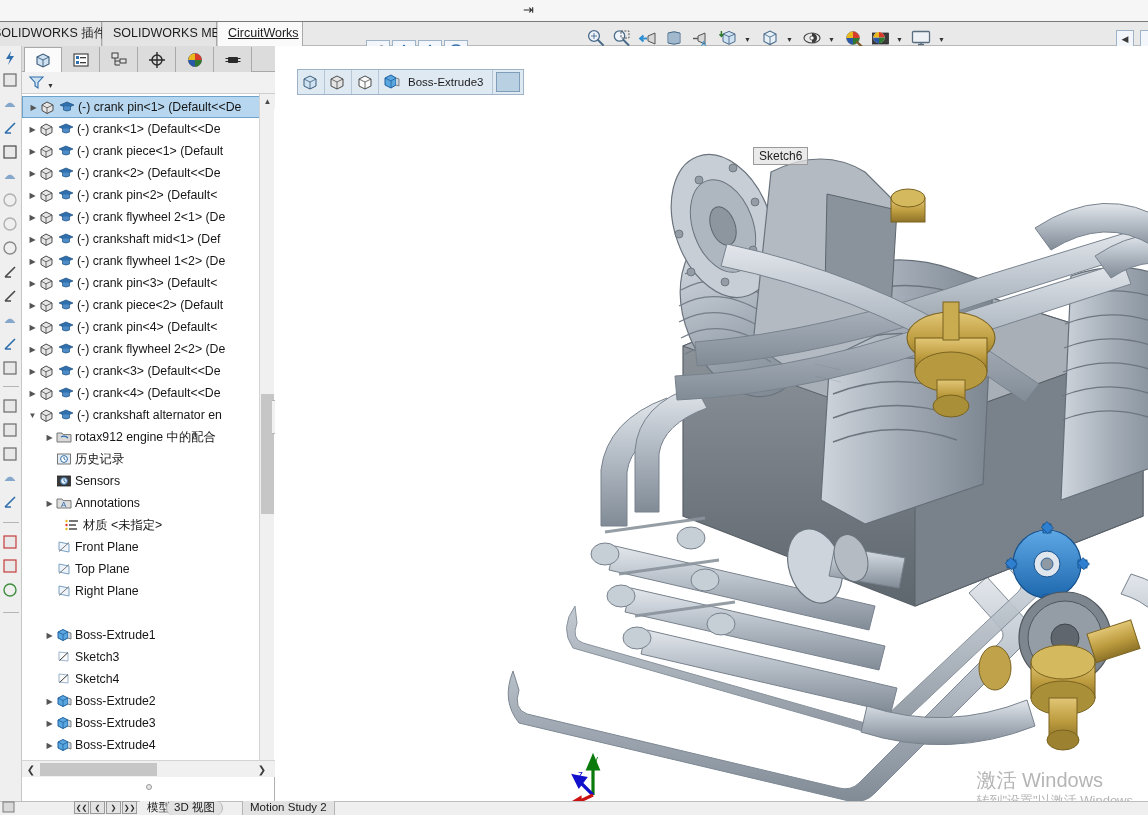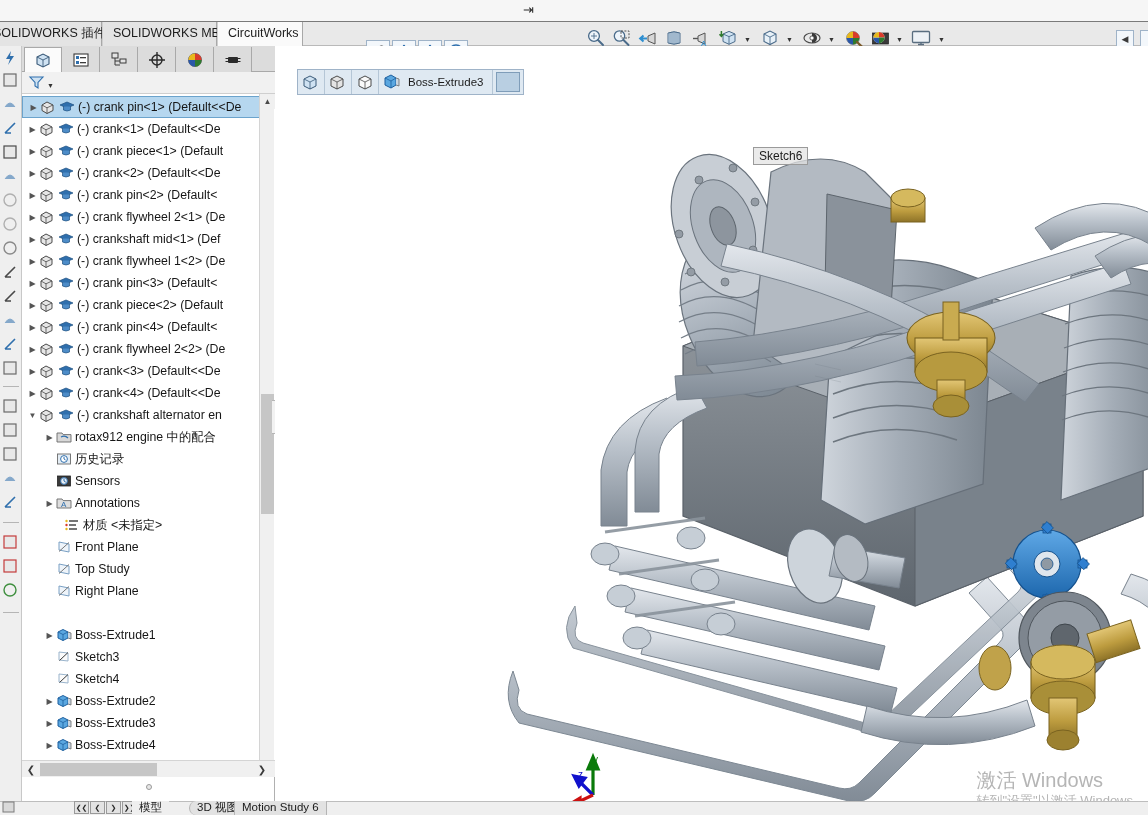--- a/index.html
+++ b/index.html
@@ -185,42 +185,42 @@
     background: #efefef; border-top: 1px solid #bdbdbd;
   }
   .navbtns { position: absolute; left: 74px; bottom: 0; height: 14px; display: flex; }
   .navb {
     width: 15px; height: 13px; border: 1px solid #9a9a9a; background: #e3e3e3;
     display: flex; align-items: center; justify-content: center;
     font-size: 7px; color: #2a2a2a; margin-right: 1px;
   }
   .btab {
     position: absolute; bottom: 0; height: 14px; line-height: 13px;
-    font-size: 11.5px; color: #1a1a1a; padding: 0 7px; white-space: nowrap;
+    font-size: 11.5px; color: #1a1a1a; padding: 0 7px; white-space: nowrap; margin-left: 8px;
   }
   .btab.active { background: #efefef; }
   .btab.inactive { background: #e2e2e2; border-left: 1px solid #b4b4b4; border-right: 1px solid #b4b4b4; }
 
   .leftbottomicon { position: absolute; left: 2px; bottom: 1px; width: 16px; height: 13px; }
 
   svg { display: block; }
 </style>
 </head>
 <body>
 
 <div id="app">
 
   <div class="titlestrip">
     <span class="centerglyph">⇥</span>
   </div>
 
   <div class="tabrow" id="cadtabs">
       <div class="cadtab" style="left: -18px; width: 120px; text-align: center;">SOLIDWORKS 插件</div>
       <div class="cadtab" style="left: 102px; width: 115px; text-align: center;">SOLIDWORKS MBD</div>
-      <div class="cadtab sel" style="left: 217px; width: 86px; text-align: center;">CircuitWorks</div>
+      <div class="cadtab sel" style="left: 217px; width: 86px; text-align: center; text-decoration: underline;">CircuitWorks</div>
     </div>
 
   <div class="cmdband"></div>
 
   <div class="ibtn" style="left:340px;top:42px;width:22px;height:22px;">
     <svg width="16" height="16" viewBox="0 0 16 16">
       <path d="M2 12 L2 6 Q2 4 5 4 L11 4" stroke="#3b3b3b" stroke-width="1.4" fill="none"></path>
       <path d="M9 1.5 L13 4 L9 6.5 Z" fill="#3b3b3b"></path>
     </svg>
   </div>
@@ -842,21 +842,21 @@
           <span class="tlabel">Front Plane</span>
         </div>
         <div class="trow" style="top: 464px; padding-left: 21px;">
           <span class="twist"></span>
           <span class="ticon">
             <svg width="16" height="16" viewBox="0 0 16 16">
               <path d="M3 3 L13 5 L13 13 L3 11 Z" fill="#eef4fa" stroke="#7aa0c4" stroke-width="1"></path>
               <path d="M3 12.5 L13 3.5" stroke="#6a6a6a" stroke-width=".9"></path>
             </svg>
           </span>
-          <span class="tlabel">Top Study</span>
+          <span class="tlabel">Top Plane</span>
         </div>
         <div class="trow" style="top: 486px; padding-left: 21px;">
           <span class="twist"></span>
           <span class="ticon">
             <svg width="16" height="16" viewBox="0 0 16 16">
               <path d="M3 3 L13 5 L13 13 L3 11 Z" fill="#eef4fa" stroke="#7aa0c4" stroke-width="1"></path>
               <path d="M3 12.5 L13 3.5" stroke="#6a6a6a" stroke-width=".9"></path>
             </svg>
           </span>
           <span class="tlabel">Right Plane</span>
@@ -1248,18 +1248,18 @@
       </svg>
     </div>
     <div class="navbtns" id="navbtns">
         <div class="navb">❮❮</div>
         <div class="navb">❮</div>
         <div class="navb">❯</div>
         <div class="navb">❯❯</div>
       </div>
     <div id="btabs">
         <div class="btab active" style="left: 132px;">模型</div>
-        <div class="btab inactive" style="left: 189px; border-radius: 7px;">3D 视图</div>
-        <div class="btab inactive" style="left: 234px;">Motion Study 6</div>
+        <div class="btab inactive" style="left: 158px; border-radius: 7px;">3D 视图</div>
+        <div class="btab inactive" style="left: 234px;">Motion Study 2</div>
       </div>
   </div>
 
 </div>
 
 </body></html>

